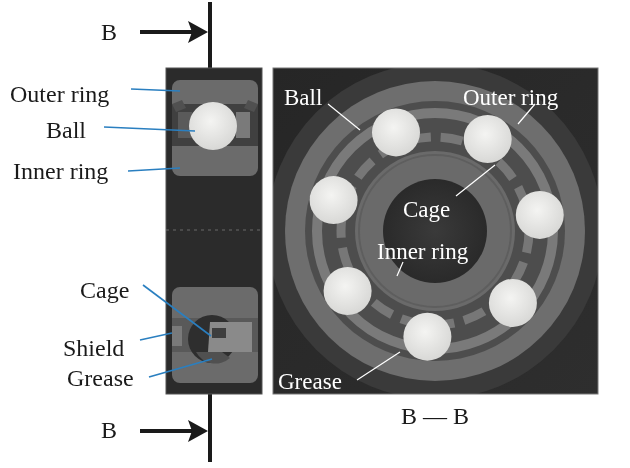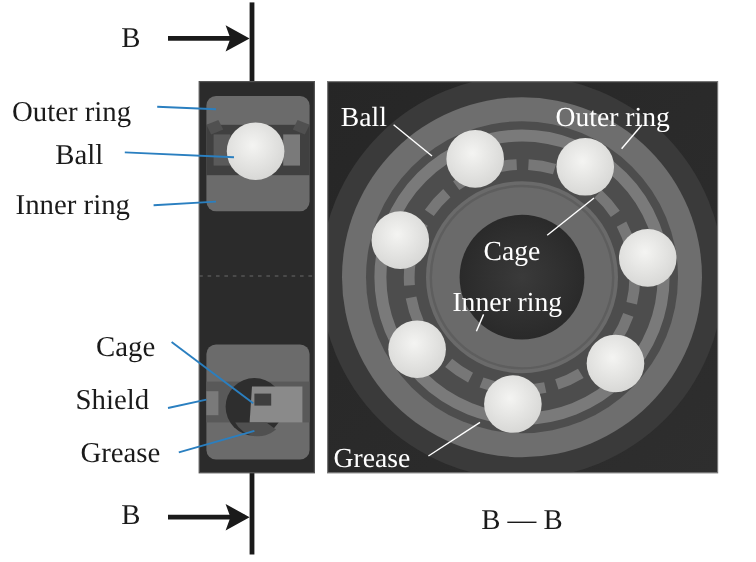--- a/index.html
+++ b/index.html
@@ -112,26 +112,26 @@
     <line x1="104" y1="127" x2="195" y2="131"></line>
     <line x1="128" y1="171" x2="180" y2="168"></line>
     <line x1="143" y1="285" x2="211" y2="336"></line>
     <line x1="140" y1="340" x2="172" y2="333"></line>
     <line x1="149" y1="377" x2="212" y2="359"></line>
   </g>
 </svg>
 
 <div class="lbl" style="left:101px; top:20px;">B</div>
 <div class="lbl" style="left:101px; top:418px;">B</div>
-<div class="lbl" style="left:401px; top:422px;">B — B</div>
+<div class="lbl" style="left:401px; top:404px;">B — B</div>
 
 <div class="lbl" style="left:10px; top:82px;">Outer ring</div>
 <div class="lbl" style="left:46px; top:118px;">Ball</div>
 <div class="lbl" style="left:13px; top:159px;">Inner ring</div>
 <div class="lbl" style="left:80px; top:278px;">Cage</div>
-<div class="lbl" style="left:63px; top:322px;">Shield</div>
+<div class="lbl" style="left:63px; top:336px;">Shield</div>
 <div class="lbl" style="left:67px; top:366px;">Grease</div>
 
 <div class="wlbl" style="left:284px; top:86px;">Ball</div>
 <div class="wlbl" style="left:463px; top:86px;">Outer ring</div>
 <div class="wlbl" style="left:403px; top:198px;">Cage</div>
 <div class="wlbl" style="left:377px; top:240px;">Inner ring</div>
 <div class="wlbl" style="left:278px; top:370px;">Grease</div>
 
 </body></html>

